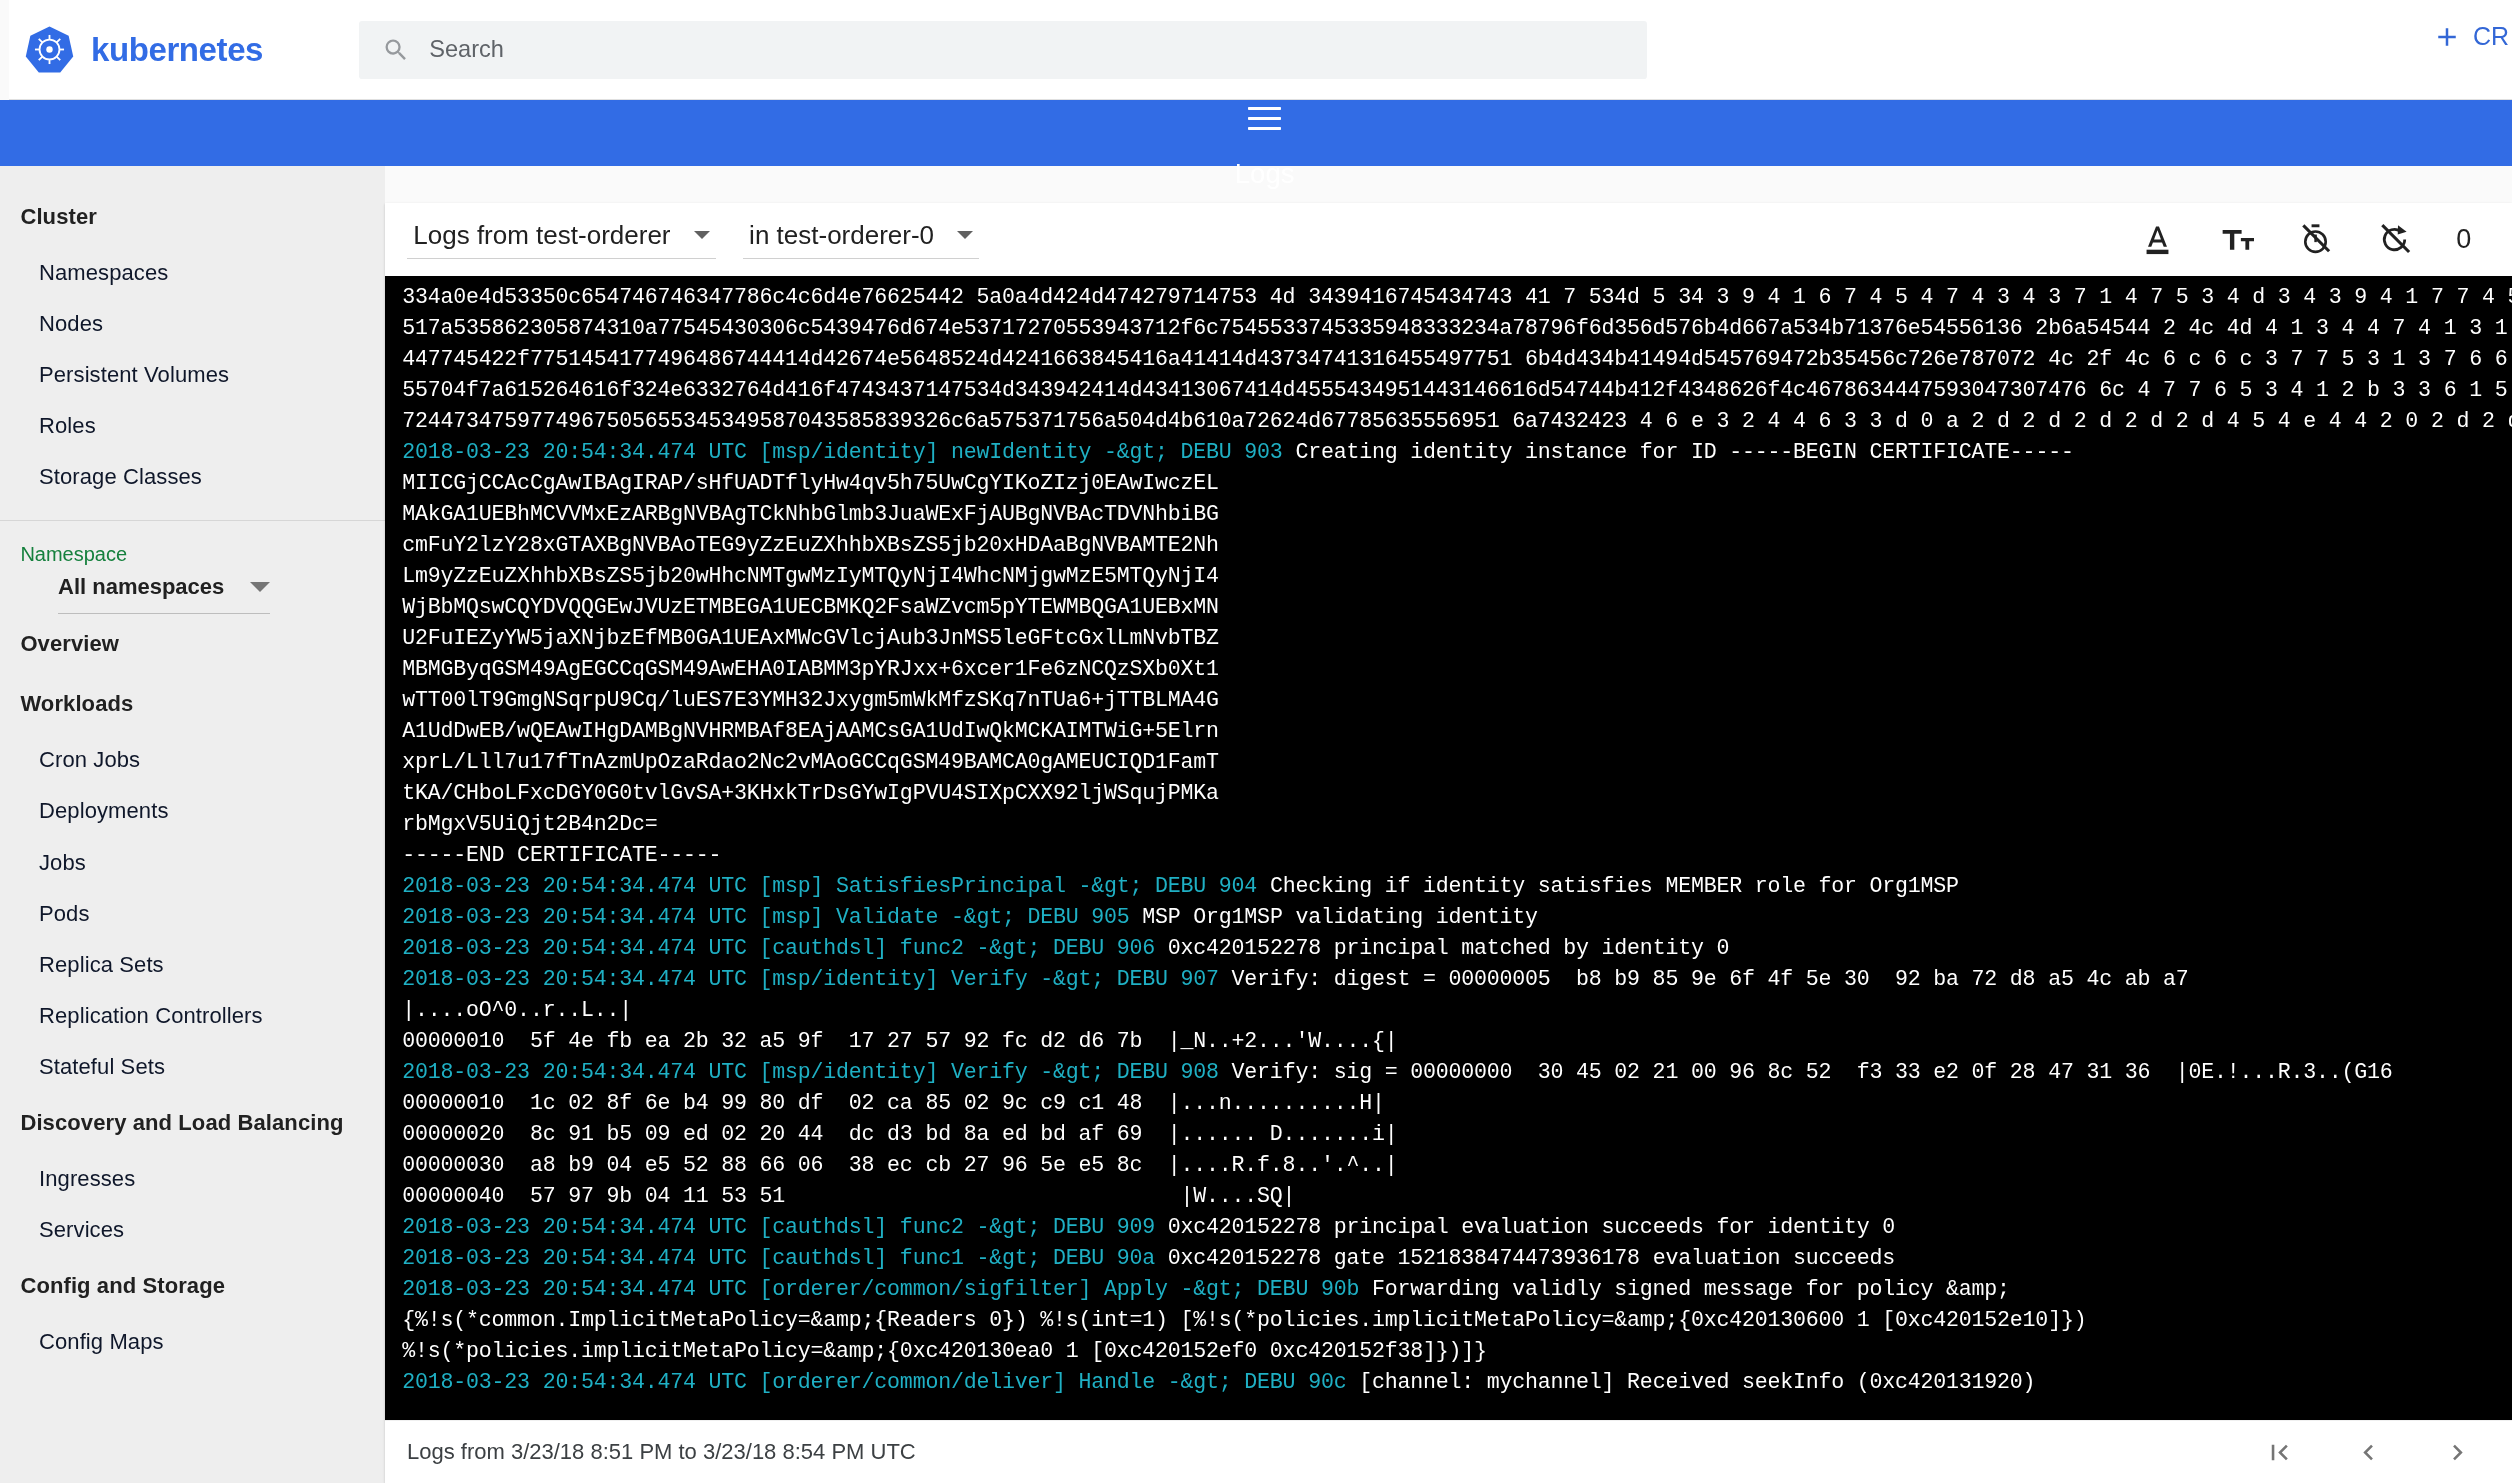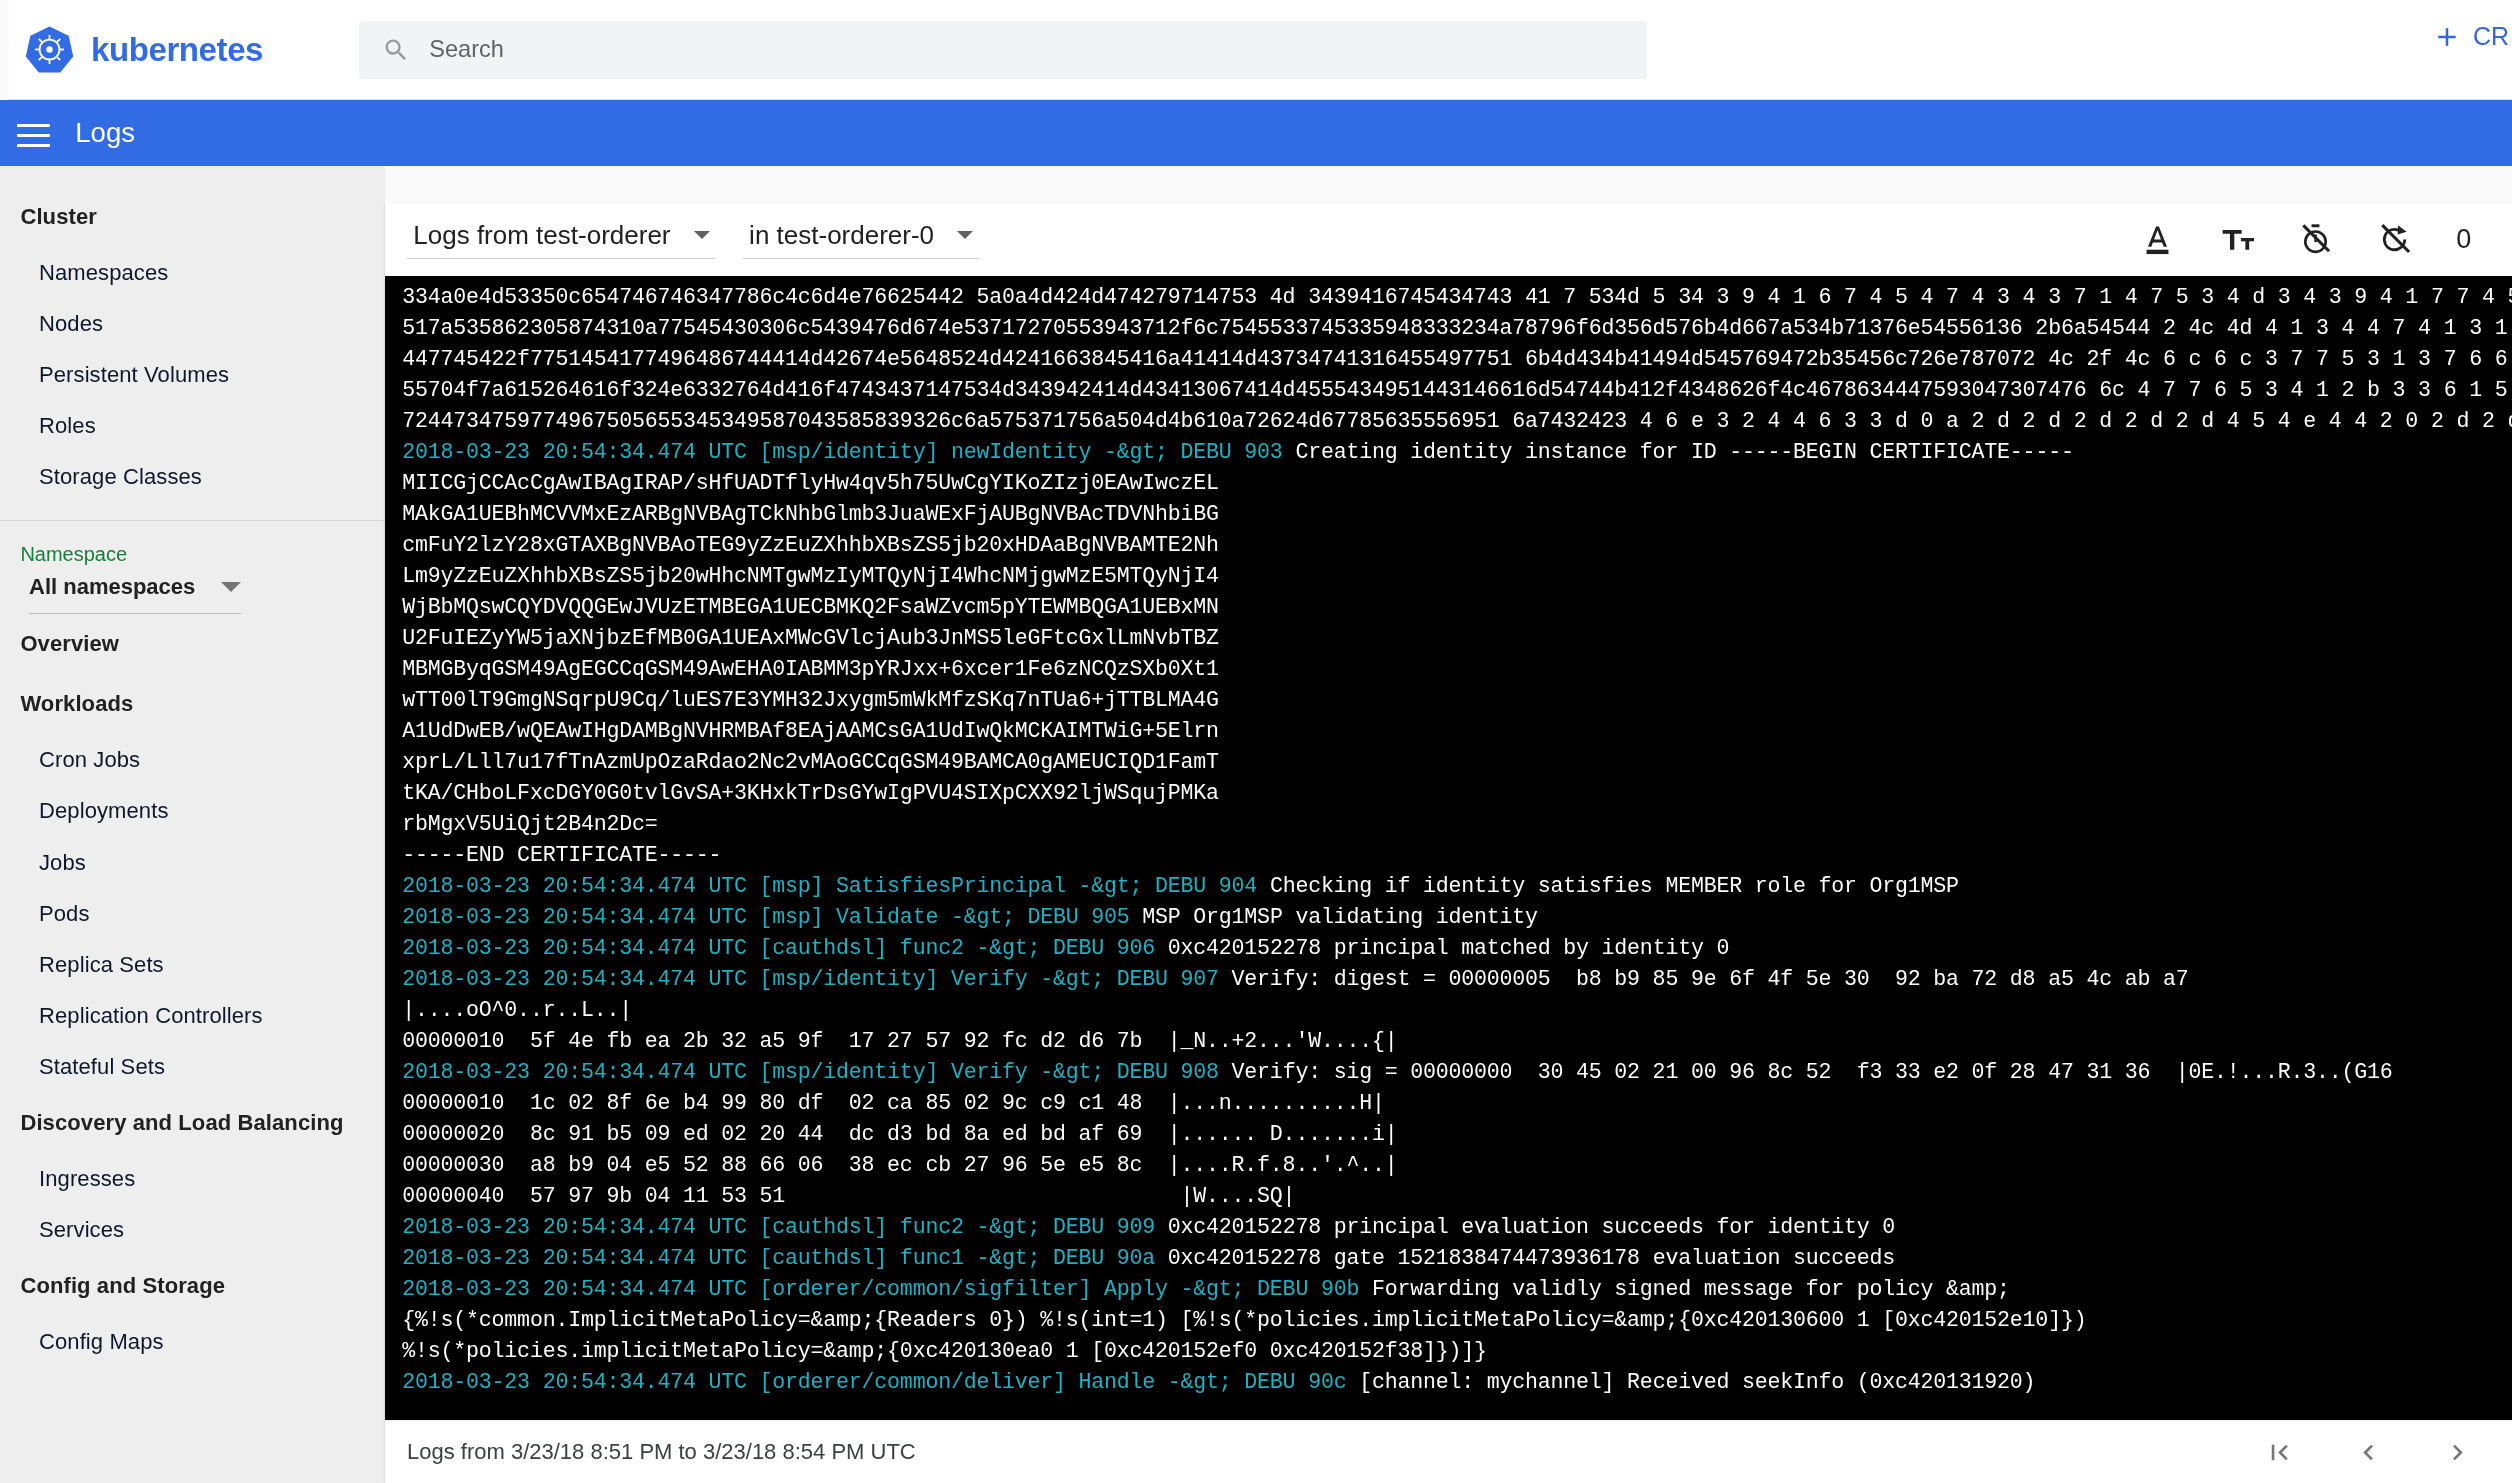--- a/index.html
+++ b/index.html
@@ -44,20 +44,21 @@
   }
   .plus-icon { width: 30px; height: 30px; flex: 0 0 30px; }
 
   
   .actionbar {
     position: absolute; top: 100px; left: 0;
     width: 2512px; height: 66px;
     background: #326ce5;
     display: flex; align-items: center; gap: 25px;
     padding-left: 17.3px;
+    flex-direction: column;
   }
   .hamburger { width: 33px; height: 33px; flex: 0 0 33px; }
   .hamburger span {
     display: block; height: 3.1px; background: #fff;
     border-radius: 0.8px; margin: 7px 0;
   }
   .actionbar-title { color: #fff; font-size: 27.5px; font-weight: 400; }
 
   
   .sidebar {
@@ -70,21 +71,21 @@
     font-size: 22px; font-weight: 700; color: #212121;
     padding: 17.3px 0 17.3px 20.4px; letter-spacing: 0.1px;
   }
   .nav-item {
     font-size: 22px; color: #0f172a; font-weight: 400;
     padding: 12.6px 0 12.6px 39px; letter-spacing: 0.1px;
   }
   .nav-divider { height: 0.8px; background: #d6d6d6; margin: 17.3px 0 0 0; }
   .ns-label { font-size: 20px; color: #15803d; padding: 22px 0 7.9px 20.4px; }
   .ns-select {
-    margin: 0 0 0 29px; width: 212px;
+    margin: 0 0 0 58px; width: 212px;
     border-bottom: 0.8px solid #bdbdbd;
     display: flex; align-items: center; justify-content: space-between;
     padding-bottom: 12.6px;
   }
   .ns-select-value { font-size: 22px; font-weight: 700; color: #212121; }
   .caret { width: 0; height: 0; border-left: 10.2px solid transparent;
            border-right: 10.2px solid transparent; border-top: 10.2px solid #757575; }
 
   
   .card {

